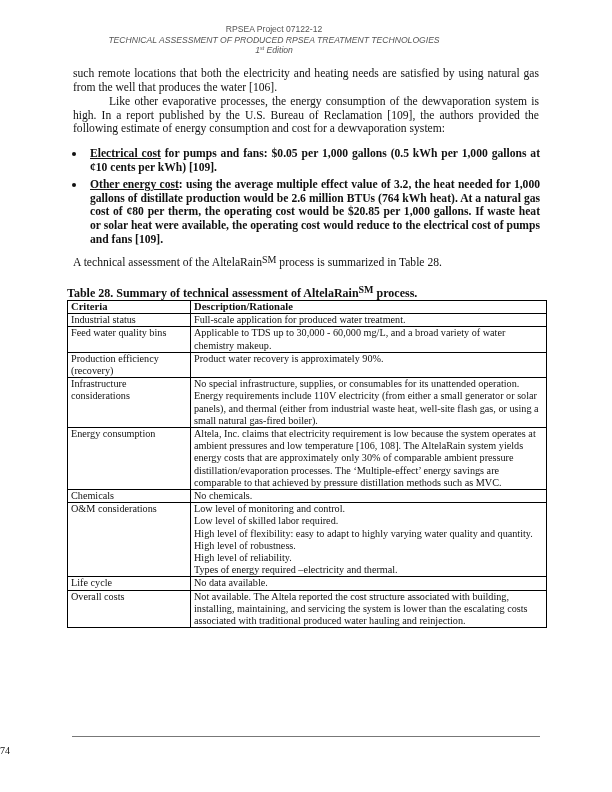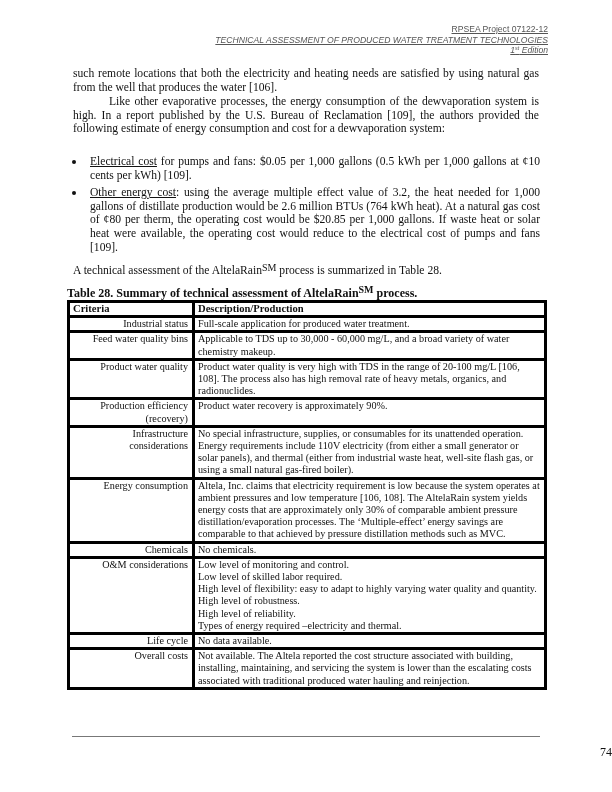--- a/index.html
+++ b/index.html
@@ -1,48 +1,48 @@
 <!DOCTYPE html>
 <html><head>
 <meta charset="utf-8">
 <style>
   html, body { margin: 0; padding: 0; background: #ffffff; }
   body { width: 612px; height: 792px; position: relative; overflow: hidden; color: #111; }
-  .hdr { position: absolute; top: 24px; left: 0; width: 548px; text-align: right;
-         font-family: "Liberation Sans", sans-serif; font-size: 8.6px; color: #555; line-height: 10.6px; text-decoration: underline; }
+  .hdr { position: absolute; top: 24px; left: 0; width: 548px; text-align: center;
+         font-family: "Liberation Sans", sans-serif; font-size: 8.6px; color: #555; line-height: 10.6px; }
   .hdr .it { font-style: italic; }
   .hdr sup { font-size: 5.5px; vertical-align: top; line-height: 6px; }
   .body { position: absolute; left: 72px; width: 468px; top: 66px;
           font-family: "Liberation Serif", serif; font-size: 11.6px; line-height: 13.6px; text-align: justify; }
   .body p { margin: 1px; }
   .indent { text-indent: 36px; }
-  ul.bullets { margin: 19px 0 0 0; padding: 0; list-style: none; }
+  ul.bullets { margin: 11px 0 0 0; padding: 0; list-style: none; font-weight: bold; }
   ul.bullets li { position: relative; padding-left: 18px; margin-bottom: 4px; }
   ul.bullets li .dot { position: absolute; left: 0; top: 5px; width: 4px; height: 4px; border-radius: 50%; background: #111; }
   ul.bullets li .u { text-decoration: underline; }
   .summary { margin-top: 10px !important; }
   .tcaption { position: absolute; left: 67px; top: 286px; font-family: "Liberation Serif", serif;
               font-weight: bold; font-size: 12px; text-align: center; }
   sup.sm { font-size: 10px; vertical-align: top; line-height: 8px; }
   table.t { position: absolute; left: 67px; top: 300px; width: 480px; border-collapse: collapse;
             font-family: "Liberation Serif", serif; font-size: 10.2px; line-height: 12.2px; }
-  table.t td, table.t th { border: 3px solid #000000; padding: 0 4px 0 3px; vertical-align: top; text-align: left; }
+  table.t td, table.t th { border: 1px solid #000000; padding: 0 4px 0 3px; vertical-align: top; text-align: left; }
   table.t th { font-weight: bold; font-size: 10.6px; }
-  table.t td.c1 { width: 115px; text-align: right; }
+  table.t td.c1 { width: 115px; }
   table.t td.c2 div { }
   .footline { position: absolute; left: 72px; top: 736px; width: 468px; height: 0; border-top: 1px solid #777; }
-  .pnum { position: absolute; top: 745px; left: 0; width: 612px; text-align: right;
-          font-family: "Liberation Serif", serif; font-size: 12px; }
+  .pnum { position: absolute; top: 745px; left: 0; width: 612px; text-align: left;
+          font-family: "Liberation Serif", serif; font-size: 10px; }
 </style>
 </head>
 <body>
 
 <div class="hdr">
   <div>RPSEA Project 07122-12</div>
-  <div class="it">TECHNICAL ASSESSMENT OF PRODUCED WATER TREATMENT TECHNOLOGIES</div>
+  <div class="it">TECHNICAL ASSESSMENT OF PRODUCED RPSEA TREATMENT TECHNOLOGIES</div>
   <div class="it"><span>1</span><sup>st</sup><span> Edition</span></div>
 </div>
 
 <div class="body">
   <p>such remote locations that both the electricity and heating needs are satisfied by using natural gas from the well that produces the water [106].</p>
   <p class="indent">Like other evaporative processes, the energy consumption of the dewvaporation system is high. In a report published by the U.S. Bureau of Reclamation [109], the authors provided the following estimate of energy consumption and cost for a dewvaporation system:</p>
   <ul class="bullets">
     <li>
       <span class="dot"></span>
       <span class="u">Electrical cost</span><span> for pumps and fans: $0.05 per 1,000 gallons (0.5 kWh per 1,000 gallons at ¢10 cents per kWh) [109].</span>
@@ -54,40 +54,34 @@
   </ul>
   <p class="summary"><span>A technical assessment of the AltelaRain</span><sup class="sm">SM</sup><span> process is summarized in Table 28.</span></p>
 </div>
 
 <div class="tcaption"><span>Table 28. Summary of technical assessment of AltelaRain</span><sup class="sm">SM</sup><span> process.</span></div>
 
 <table class="t">
   <thead>
     <tr>
       <th>Criteria</th>
-      <th>Description/Production</th>
+      <th>Description/Rationale</th>
     </tr>
   </thead>
   <tbody>
     <tr>
       <td class="c1">Industrial status</td>
       <td class="c2">
           <div>Full-scale application for produced water treatment.</div>
         </td>
     </tr>
     <tr>
       <td class="c1">Feed water quality bins</td>
       <td class="c2">
           <div>Applicable to TDS up to 30,000 - 60,000 mg/L, and a broad variety of water chemistry makeup.</div>
-        </td>
-    </tr>
-    <tr>
-      <td class="c1">Product water quality</td>
-      <td class="c2">
-          <div>Product water quality is very high with TDS in the range of 20-100 mg/L [106, 108]. The process also has high removal rate of heavy metals, organics, and radionuclides.</div>
         </td>
     </tr>
     <tr>
       <td class="c1">Production efficiency (recovery)</td>
       <td class="c2">
           <div>Product water recovery is approximately 90%.</div>
         </td>
     </tr>
     <tr>
       <td class="c1">Infrastructure considerations</td>

